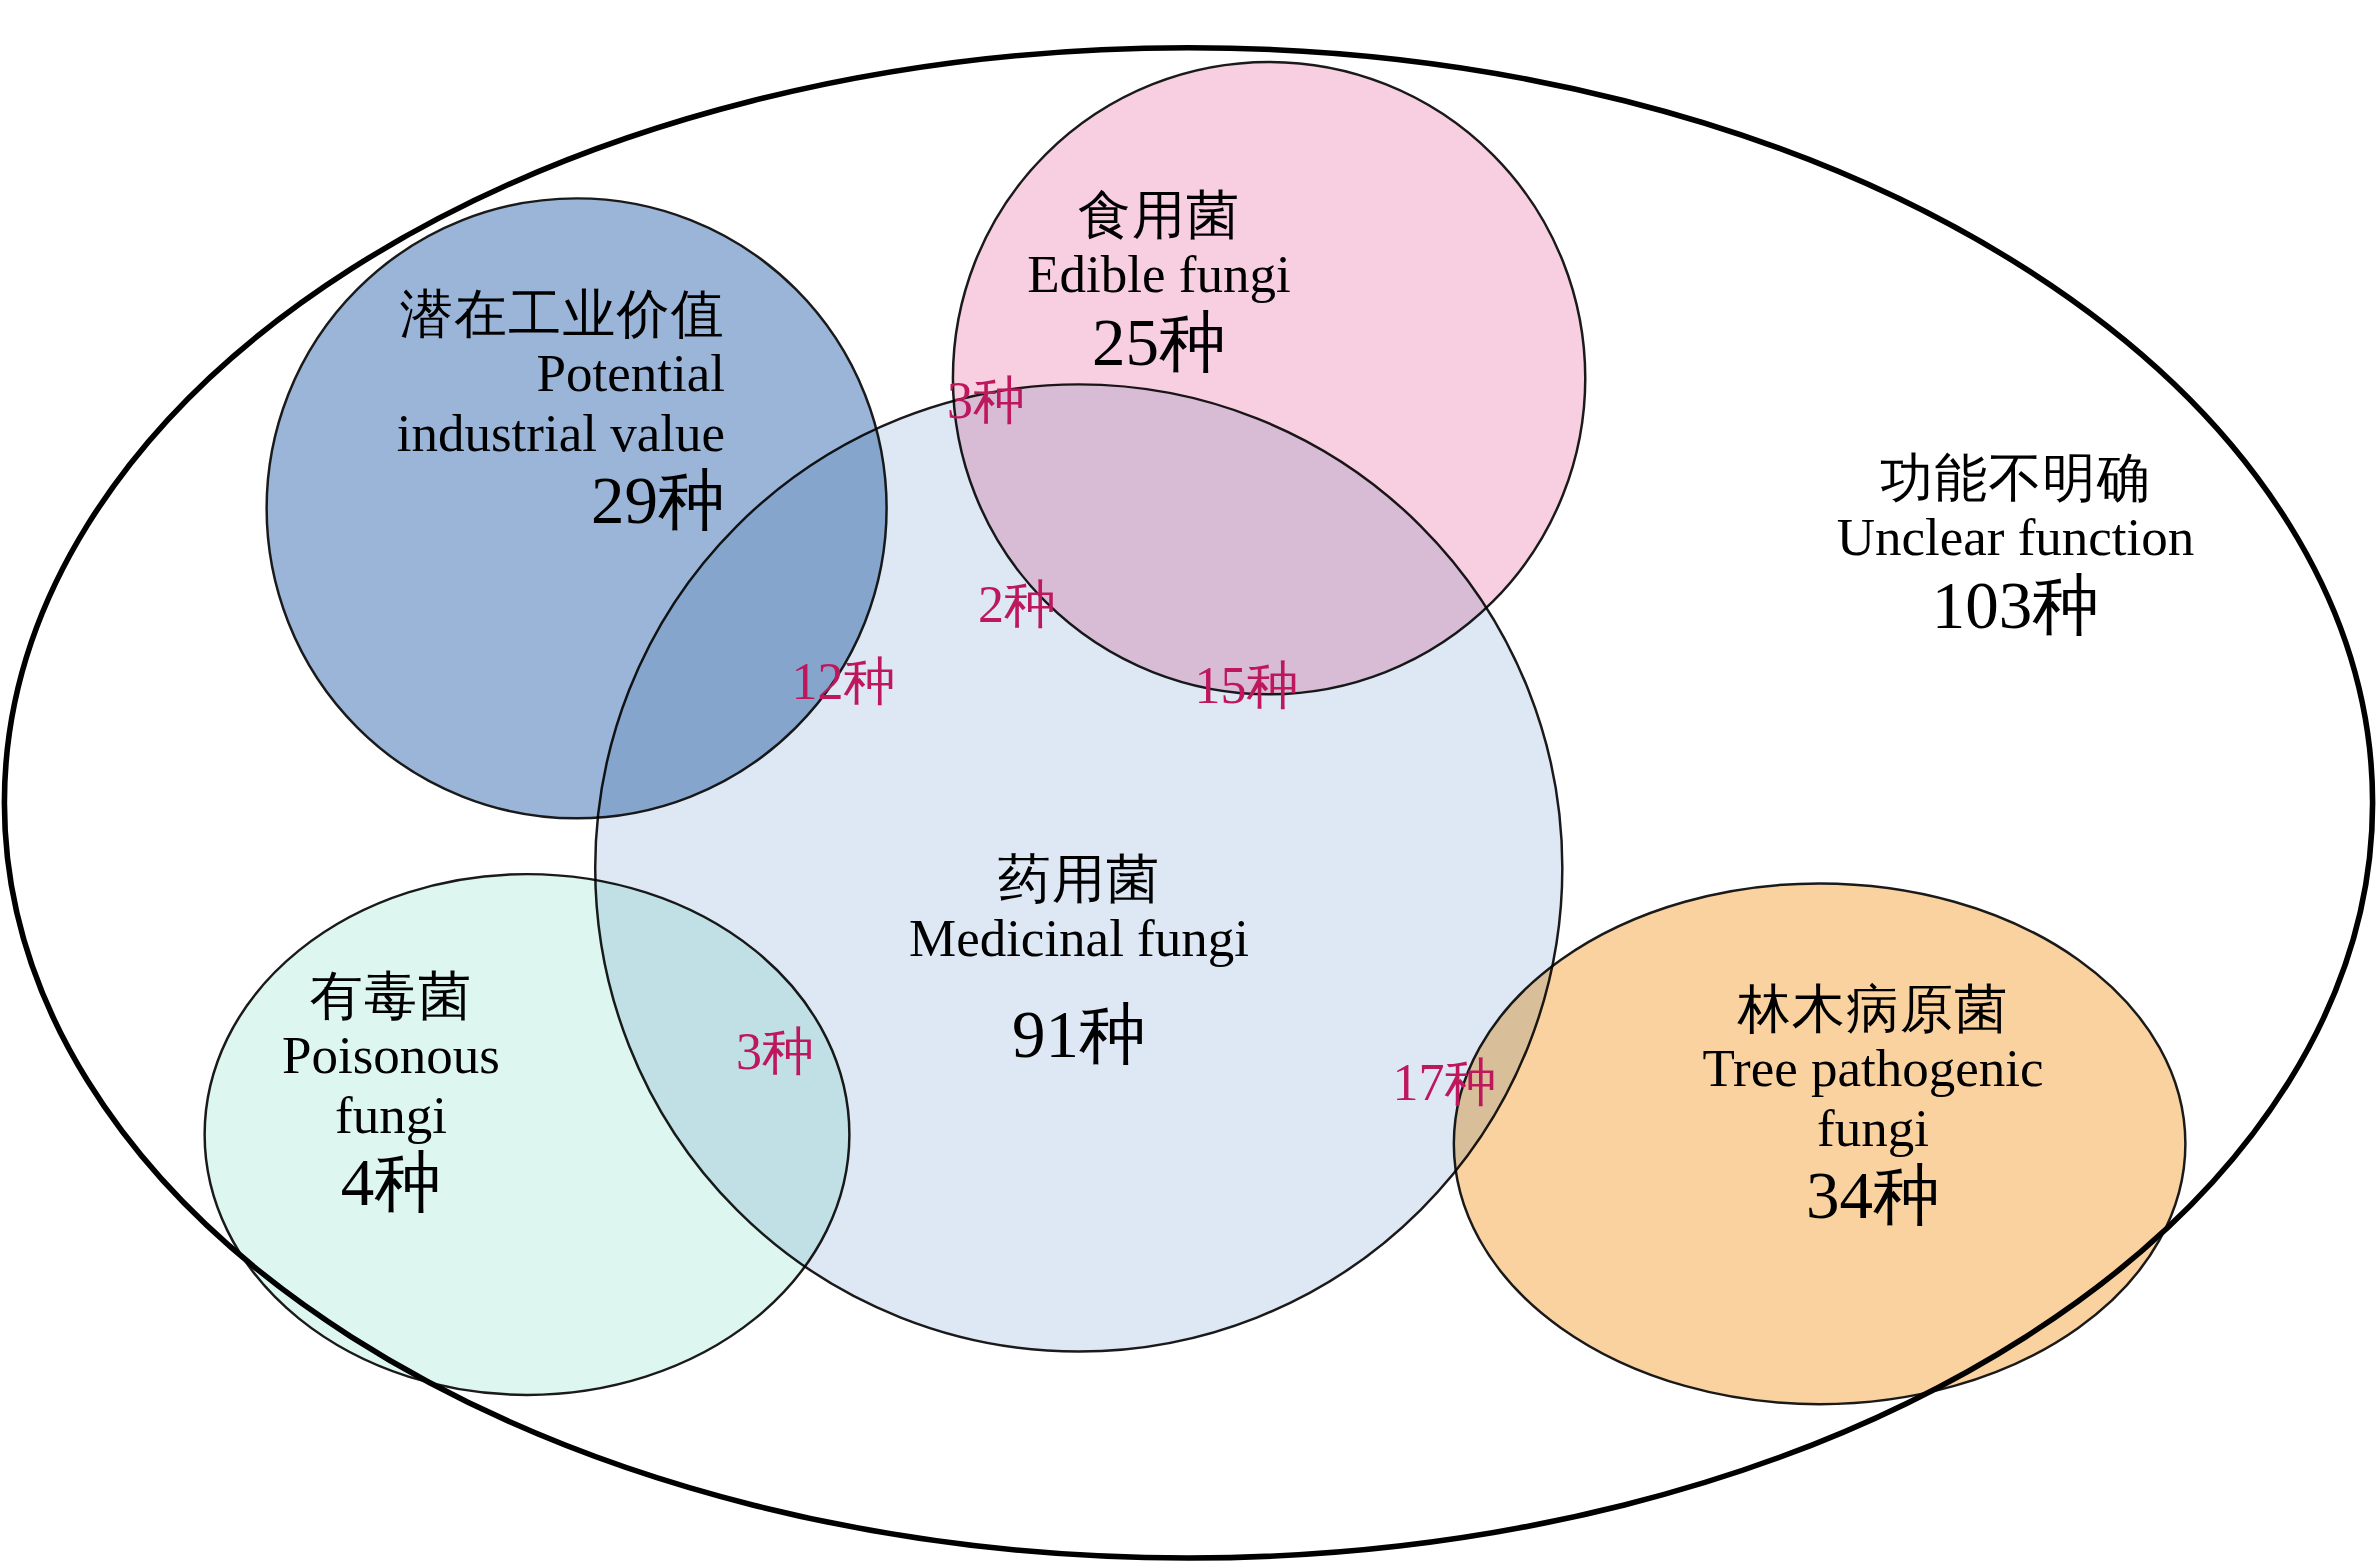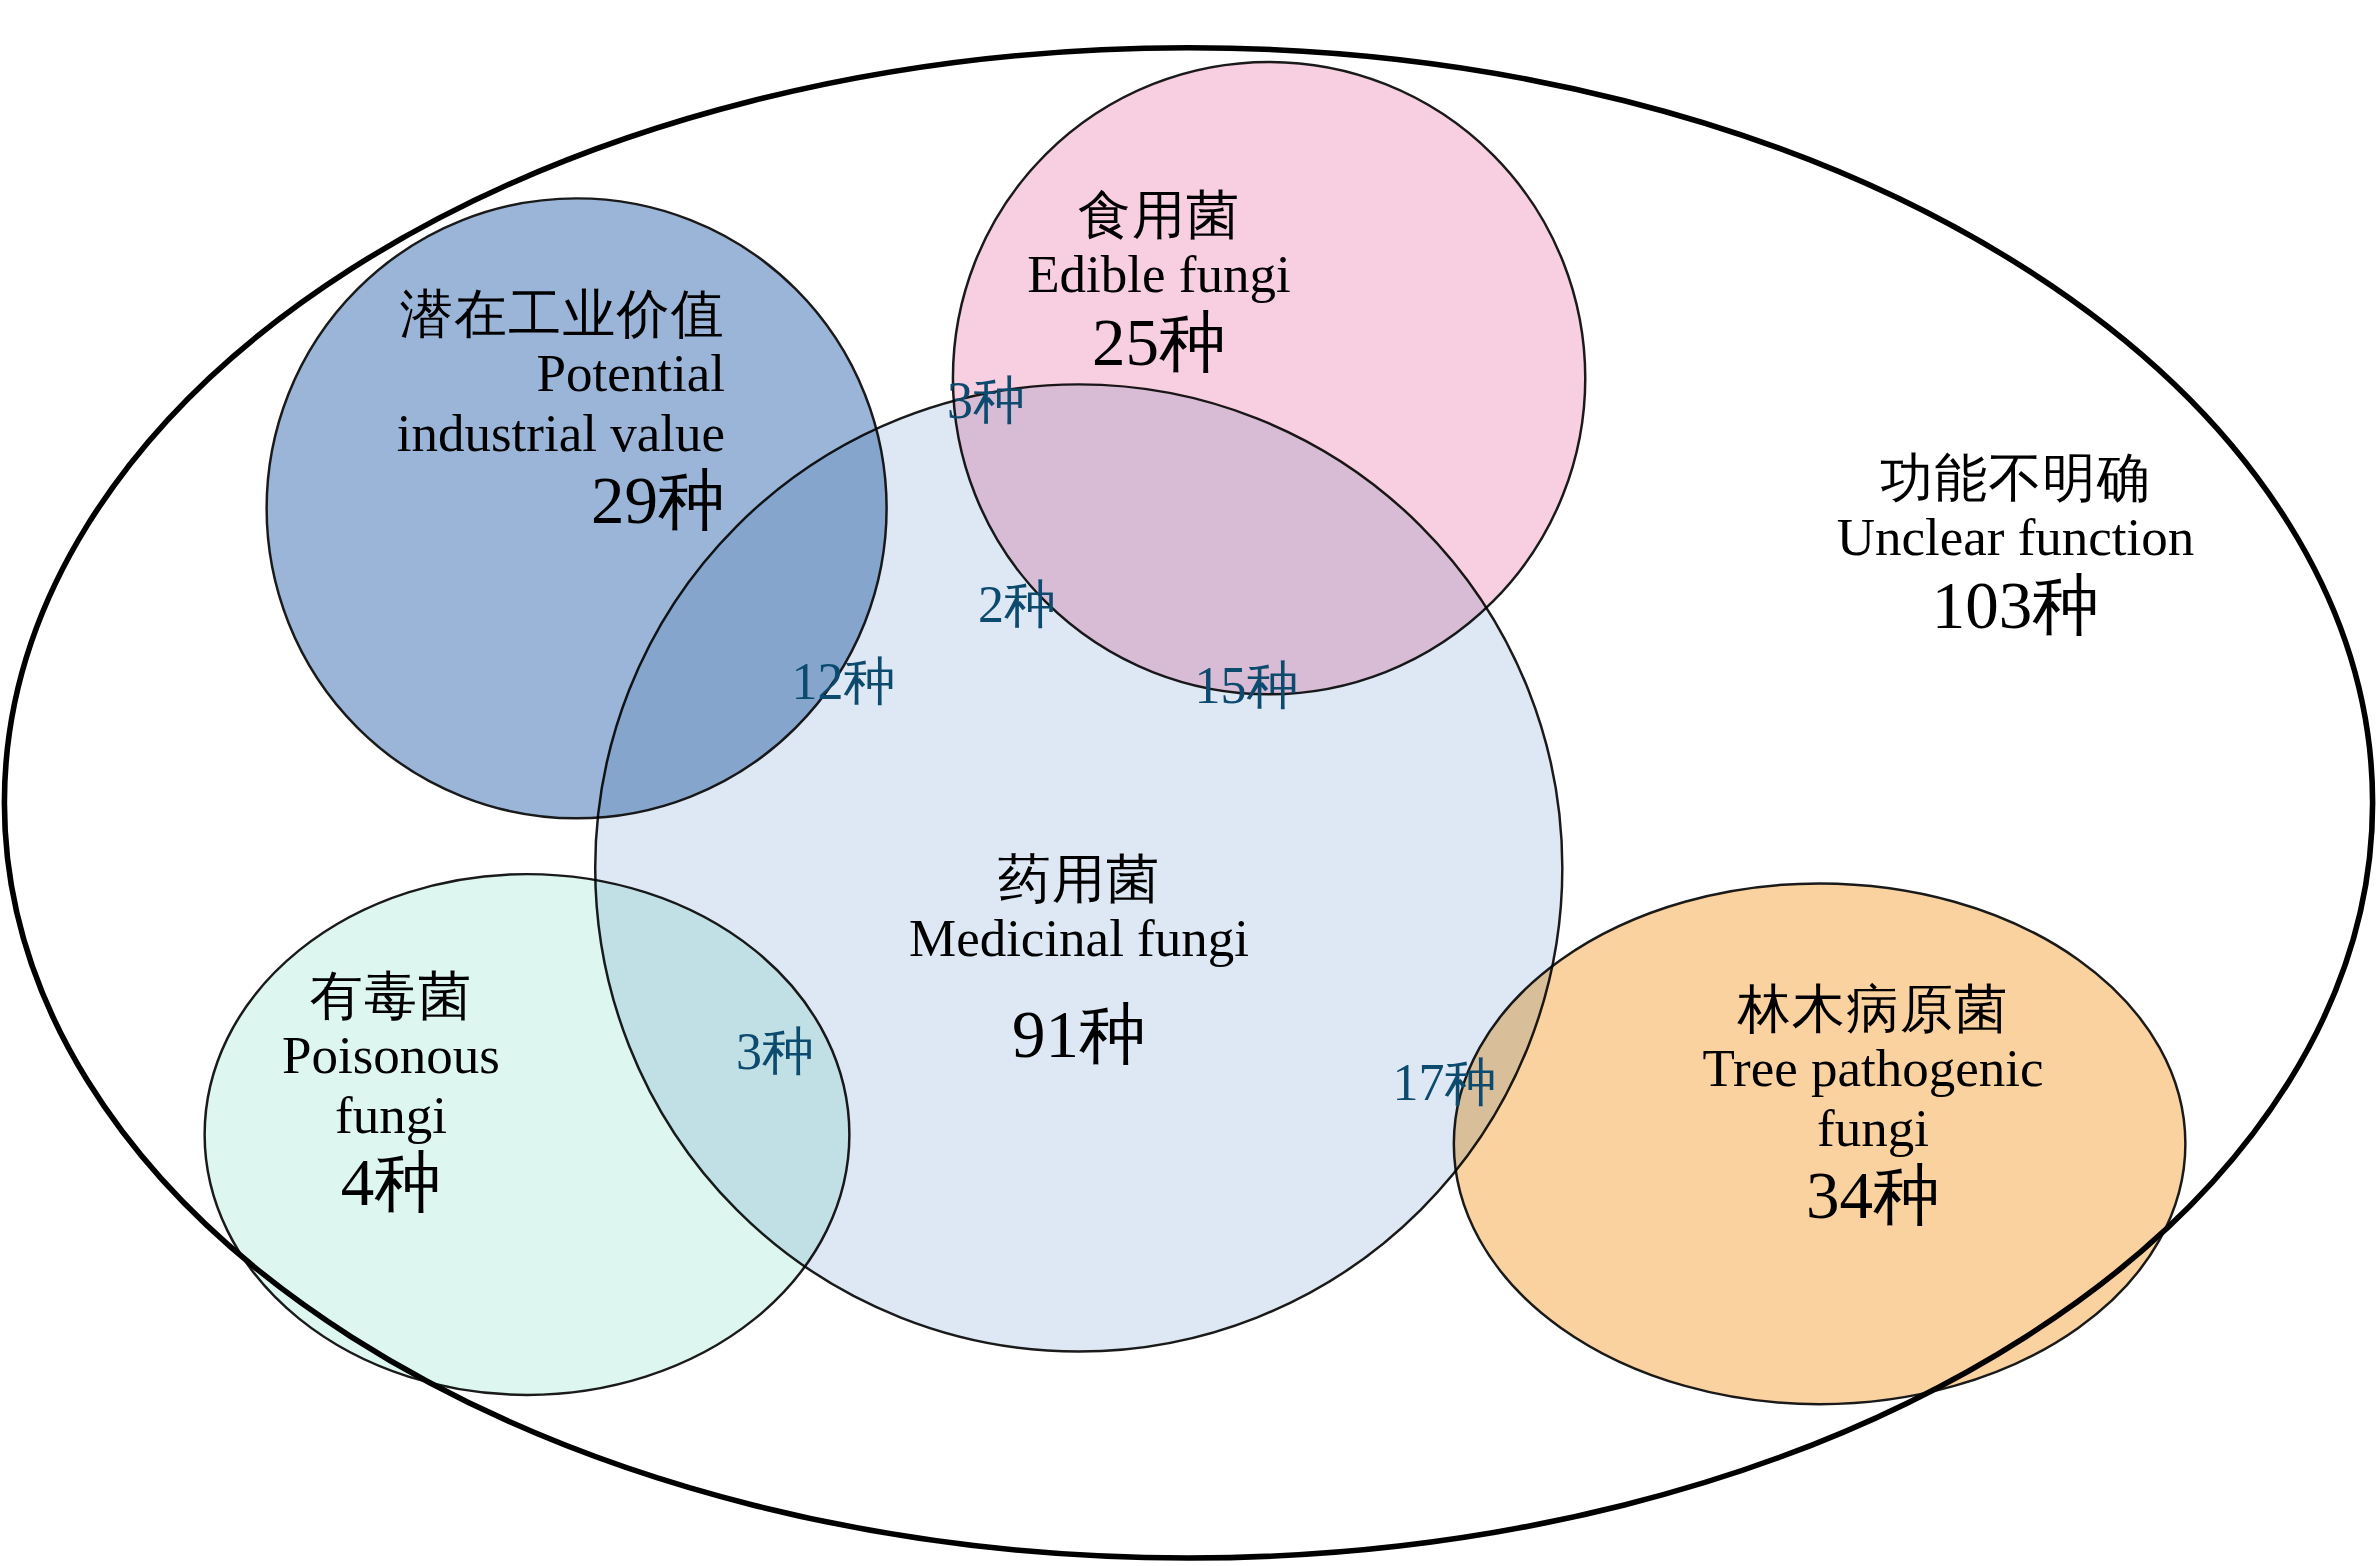--- a/index.html
+++ b/index.html
@@ -47,21 +47,21 @@
   .lbl .en {
     display: block;
     font-size: 53px;
   }
   .lbl .ct {
     display: block;
     font-size: 67px;
   }
   .ovl {
     position: absolute;
-    color: #0c4a6e;
+    color: #be185d;
     font-size: 52px;
     white-space: nowrap;
     text-align: center;
     font-family: "Liberation Serif", "DejaVu Serif", serif;
     pointer-events: none;
   }
 
   
   #label-potential      { left: 217px;  top: 285px;  width: 508px; text-align: right; }
   #label-edible         { left: 905px; top: 186px;  width: 508px; }

